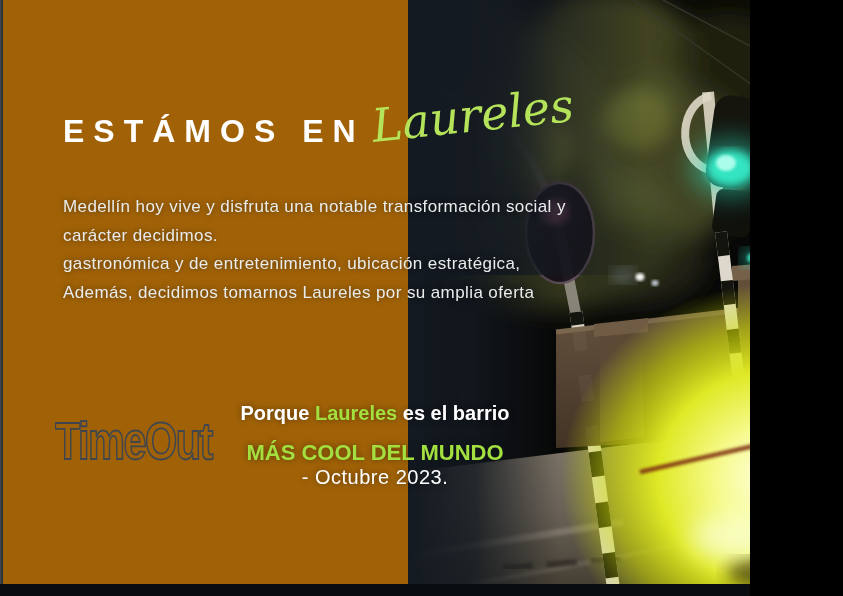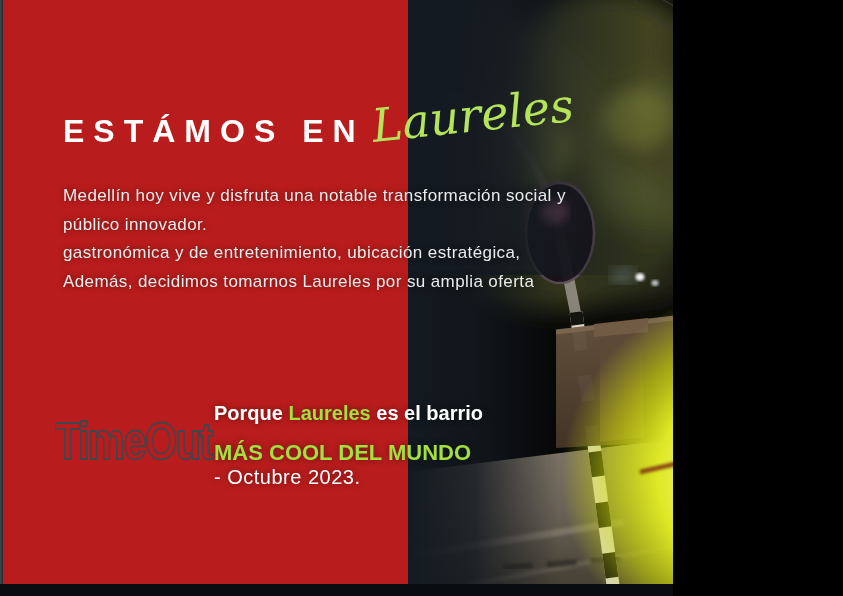--- a/index.html
+++ b/index.html
@@ -1,18 +1,18 @@
 <!DOCTYPE html>
 <html><head>
 <meta charset="utf-8">
 <style>
   html,body{margin:0;padding:0;background:#000;}
   .stage{
-    position:relative;width:673px;height:596px;overflow:hidden;
-    background:#b91c1c;
+    position:relative;width:750px;height:596px;overflow:hidden;
+    background:#a16207;
     font-family:"Liberation Sans", sans-serif;
   }
   .edge-line{position:absolute;left:0;top:0;width:3px;height:100%;
     background:linear-gradient(to right,#424950,#242a32);}
   
   .photo{position:absolute;left:408px;top:0;width:435px;height:585px;z-index:1;}
   .photo svg{display:block;}
   
   .content{position:absolute;inset:0;z-index:2;}
   .page-title{
@@ -21,29 +21,29 @@
     white-space:nowrap;
   }
   .script-title{
     position:absolute;left:372px;top:99px;
     font-family:"DejaVu Serif", serif;font-style:italic;
     font-size:46px;color:#b5e45a;letter-spacing:0px;
     transform:rotate(-6deg);transform-origin:left center;
     white-space:nowrap;
   }
   .body-text{
-    position:absolute;left:63px;top:182px;
+    position:absolute;left:63px;top:193px;
     font-size:17px;line-height:28.5px;font-weight:400;
     color:#e9eceb;letter-spacing:0.4px;white-space:nowrap;
     text-shadow:0 0 6px rgba(10,14,18,.55);
   }
   .timeout-logo{position:absolute;left:55px;top:401px;}
   .quote{
     position:absolute;left:214px;top:402px;width:322px;
-    color:#ffffff;
+    text-align:center;color:#ffffff;
     text-shadow:0 0 6px rgba(10,14,18,.5);
   }
   .quote-line1{font-size:20px;font-weight:700;white-space:nowrap;}
   .quote-line2{font-size:22px;font-weight:700;color:#a3e03f;margin-top:15px;white-space:nowrap;}
   .quote-line3{font-size:20px;font-weight:400;letter-spacing:0.5px;white-space:nowrap;}
   .green{color:#a3e03f;}
   .bottom-strip{position:absolute;left:0;top:584px;width:843px;height:12px;
     background:#0a0d10;z-index:3;}
 </style>
 </head>
@@ -186,21 +186,21 @@
     </svg>
   </div>
 
   <div class="content">
 
     <div class="page-title">ESTÁMOS EN</div>
     <div class="script-title">Laureles</div>
 
     <div class="body-text">
       <div>Medellín hoy vive y disfruta una notable transformación social y</div>
-      <div>público innovador.</div>
+      <div>carácter decidimos.</div>
       <div>gastronómica y de entretenimiento, ubicación estratégica,</div>
       <div>Además, decidimos tomarnos Laureles por su amplia oferta</div>
     </div>
 
     <div class="timeout-logo">
       <svg width="175" height="80" viewBox="0 0 175 80">
         <text x="0" y="58" transform="scale(0.8,1)" font-family="Liberation Sans, sans-serif" font-size="52" font-weight="bold" letter-spacing="-2" fill="none" stroke="#3f464e" stroke-width="1.8">TimeOut</text>
       </svg>
     </div>
 

